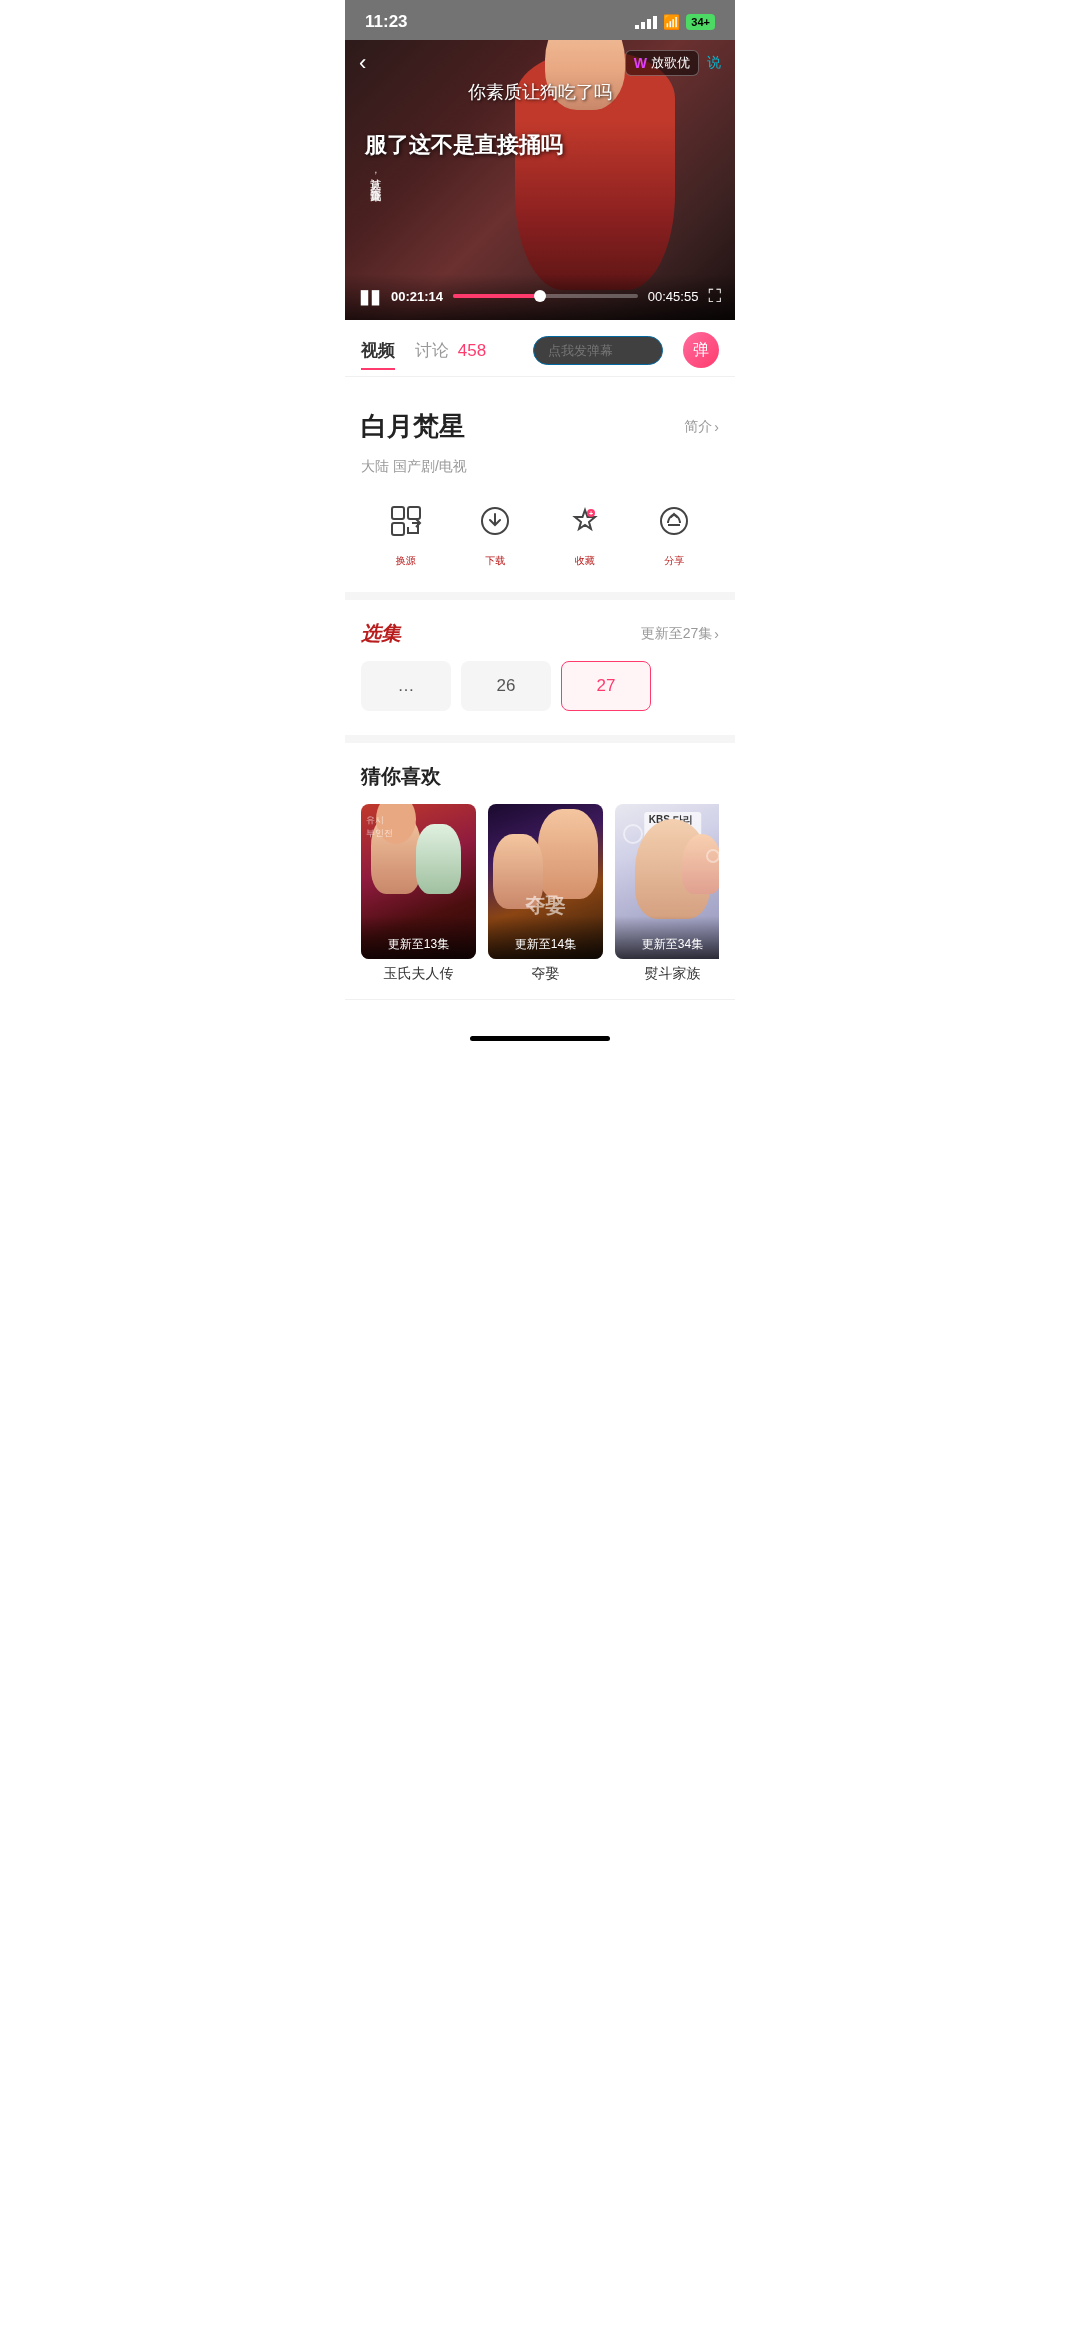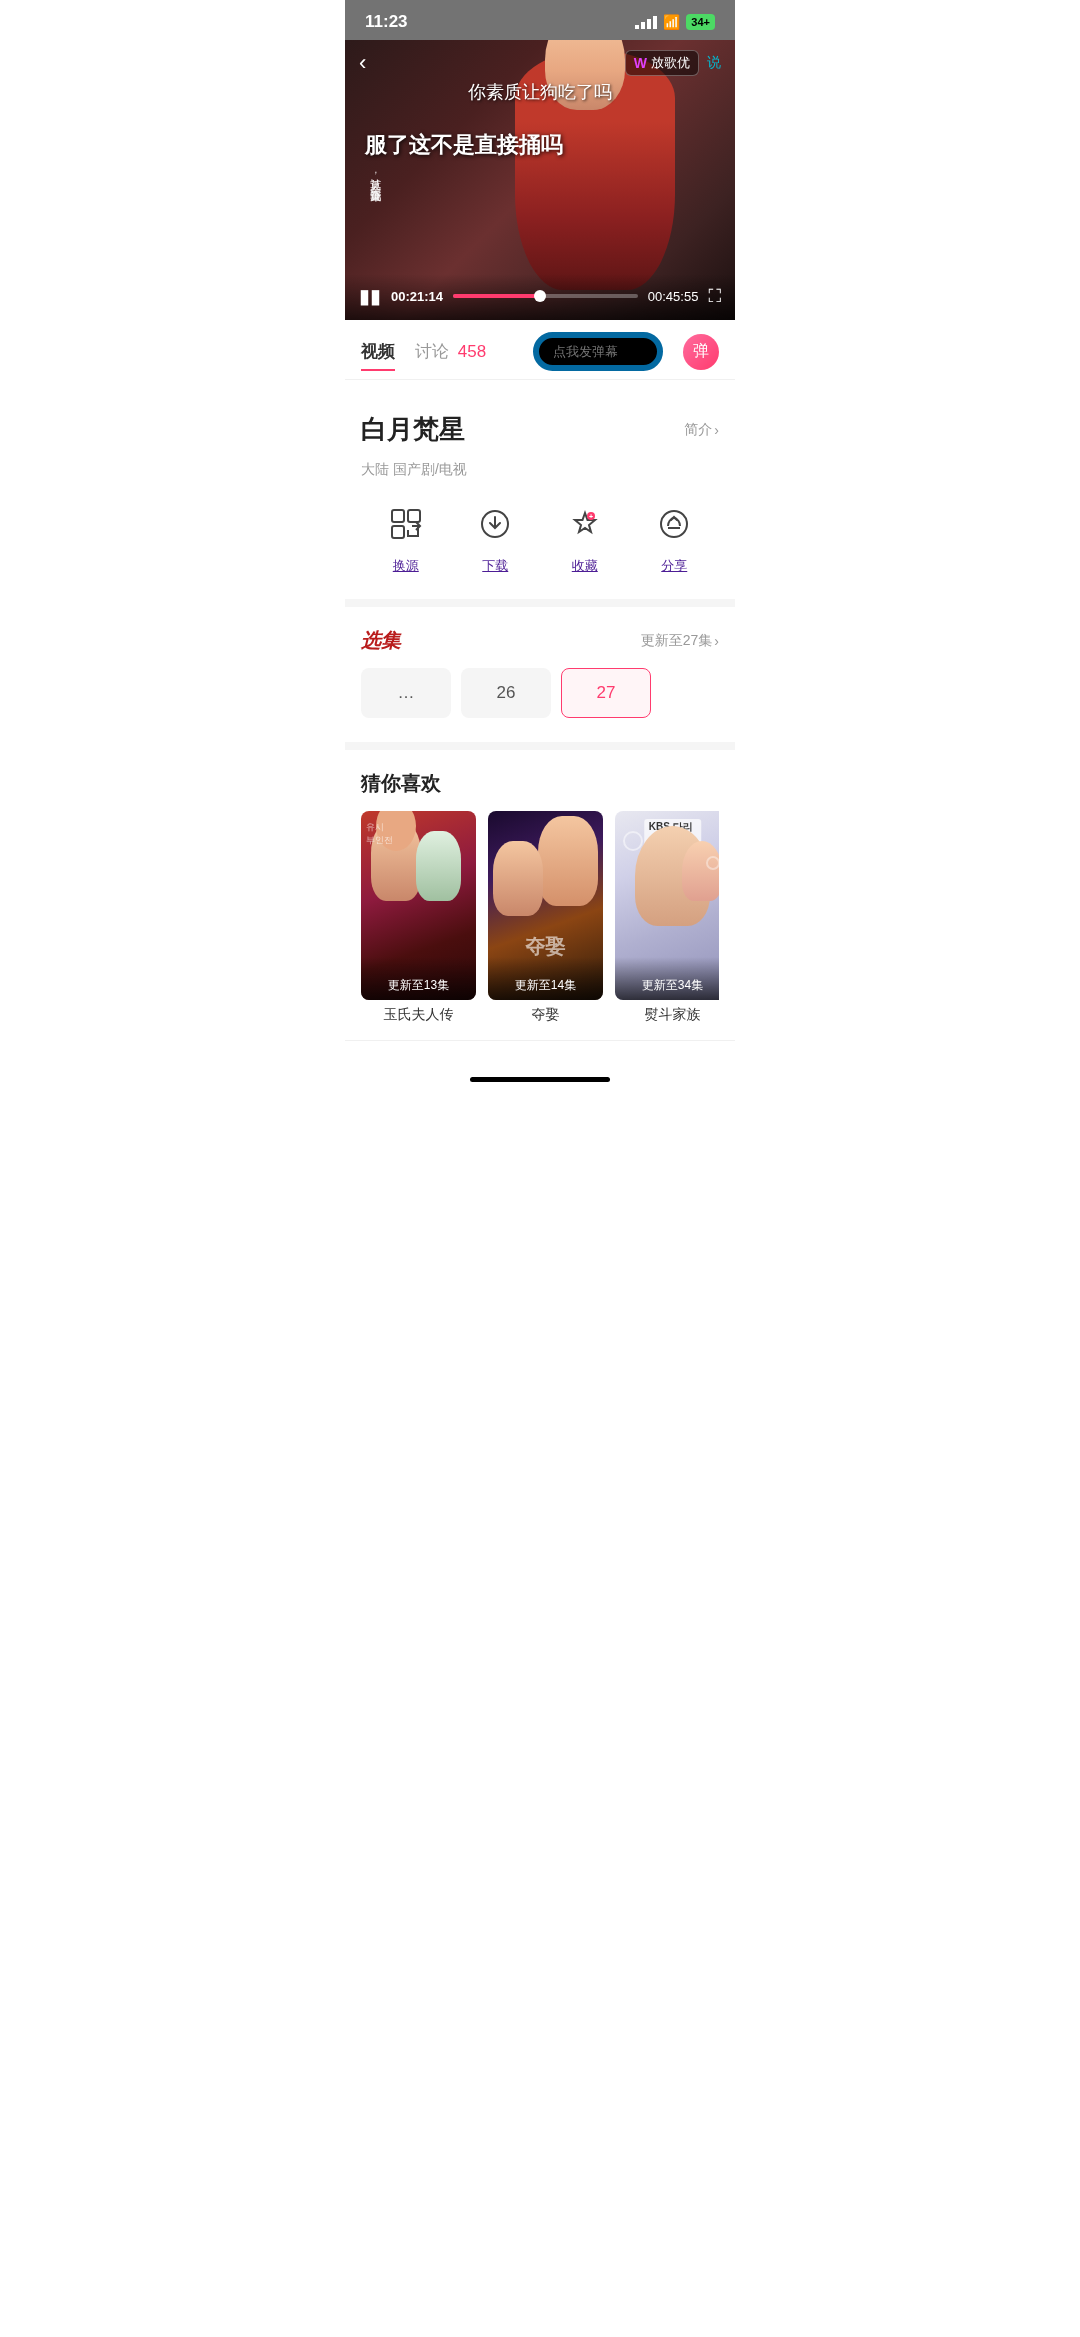--- a/index.html
+++ b/index.html
@@ -228,26 +228,26 @@
     .tab-item.active::after {
       content: '';
       position: absolute;
       bottom: -8px;
       left: 0; right: 0;
       height: 2px;
       background: #ff3b6e;
     }
     .tab-spacer { flex: 1; }
     .danmu-input {
-      border: 6px solid #0369a1;
+      border: 1px solid #0369a1;
       border-radius: 20px;
       padding: 6px 14px;
       font-size: 13px;
       color: #999;
-      background: #000000;
+      background: #404040;
       outline: none;
       width: 130px;
     }
     .danmu-send-btn {
       width: 36px;
       height: 36px;
       border-radius: 50%;
       background: linear-gradient(135deg, #ff6b9d, #ff3b6e);
       display: flex;
       align-items: center;
@@ -299,23 +299,22 @@
     .action-icon {
       width: 50px;
       height: 50px;
       display: flex;
       align-items: center;
       justify-content: center;
       font-size: 26px;
       color: #444;
     }
     .action-label {
-      font-size: 13px;
-      color: #4c1d95;
-      text-decoration: underline;
+      font-size: 10px;
+      color: #b91c1c;
     }
 
     
     .section-header {
       display: flex;
       align-items: center;
       justify-content: space-between;
       margin-bottom: 14px;
     }
     .section-title {
@@ -367,21 +366,21 @@
       display: flex;
       gap: 12px;
       overflow-x: auto;
     }
     .recommend-item {
       min-width: 115px;
       cursor: pointer;
     }
     .recommend-cover {
       width: 115px;
-      height: 189px;
+      height: 155px;
       border-radius: 8px;
       position: relative;
       overflow: hidden;
       margin-bottom: 6px;
     }
     .cover-bg-1 {
       background: linear-gradient(160deg, #c0392b 0%, #8e1a3e 40%, #4a0e0e 70%, #2d0808 100%);
     }
     .cover-bg-2 {
       background: linear-gradient(160deg, #1a0a2e 0%, #3d1a5c 30%, #8b4513 60%, #2d1a0a 100%);

